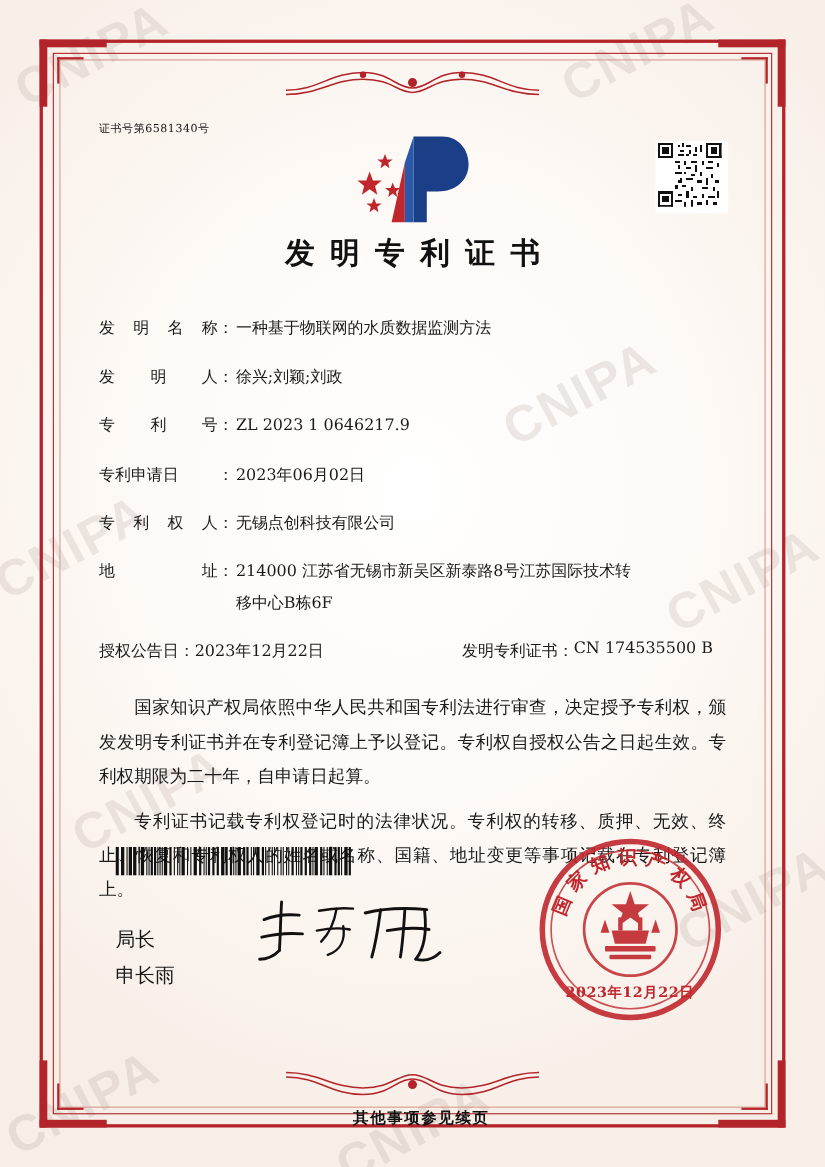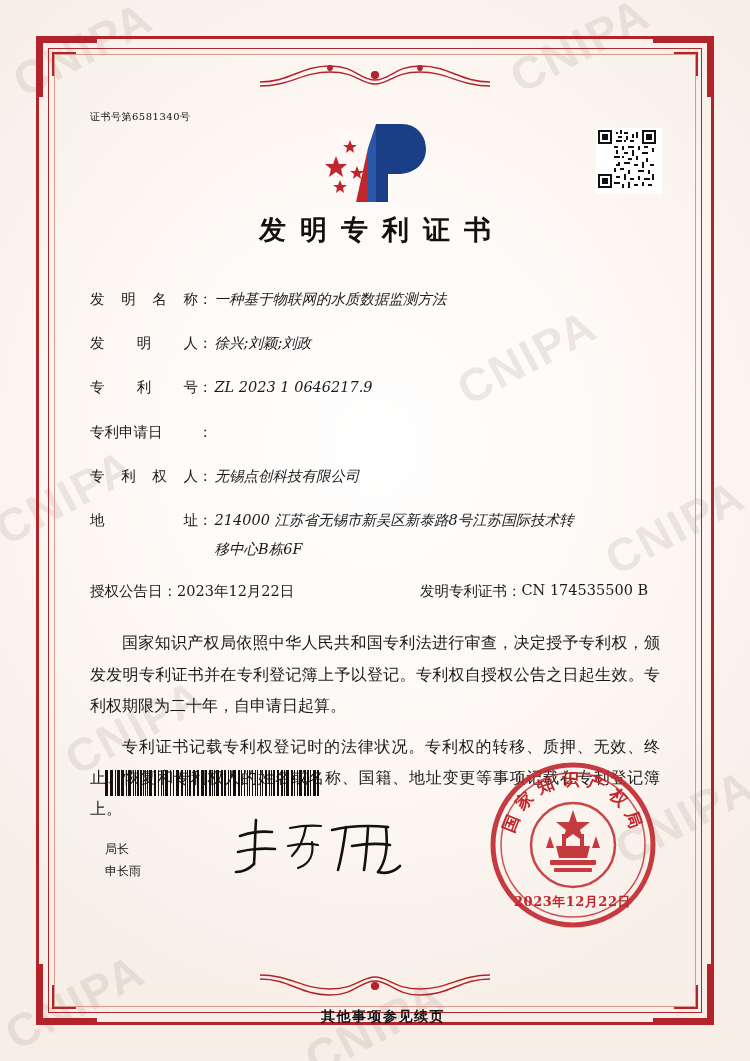--- a/index.html
+++ b/index.html
@@ -161,21 +161,20 @@
     flex: none;
     display: flex;
     justify-content: space-between;
     letter-spacing: 0px;
   }
   .field-label span { display: inline-block; }
   .field-sep { margin: 0 2px 0 0; }
   .field-value {
     flex: 1;
     word-break: break-all;
-    font-style: italic;
   }
   .field-value .line2 { display: block; margin-top: 6px; }
 
   .row-two-col {
     display: flex;
     margin-bottom: 18px;
     font-size: 14.5px;
   }
   .col-a { width: 330px; display: flex; }
   .col-b { display: flex; }
@@ -199,21 +198,21 @@
     top: 770px;
     width: 215px;
     height: 26px;
   }
 
   
   .sig-block {
     position: absolute;
     left: 105px;
     top: 838px;
-    font-size: 12px;
+    font-size: 18px;
     line-height: 1.85;
   }
 
   .handwriting {
     position: absolute;
     left: 228px;
     top: 812px;
     width: 185px;
     height: 70px;
   }
@@ -418,20 +417,21 @@
             <span>号</span>
           </div>
           <div class="field-sep">：</div>
           <div class="field-value">ZL 2023 1 0646217.9</div>
         </div>
         <div class="field-row">
           <div class="field-label">
             <span>专利申请日</span>
           </div>
           <div class="field-sep">：</div>
+          <div class="field-value">2023年06月02日</div>
         </div>
         <div class="field-row">
           <div class="field-label">
             <span>专</span>
             <span>利</span>
             <span>权</span>
             <span>人</span>
           </div>
           <div class="field-sep">：</div>
           <div class="field-value">无锡点创科技有限公司</div>

